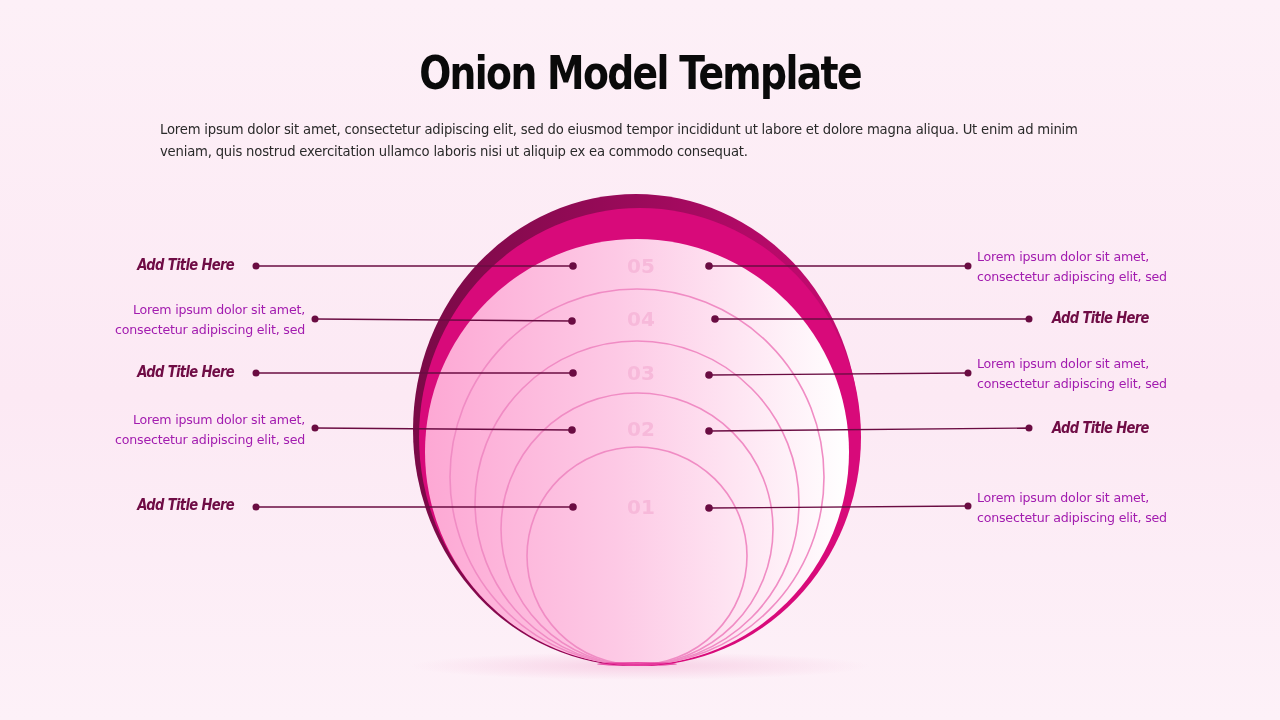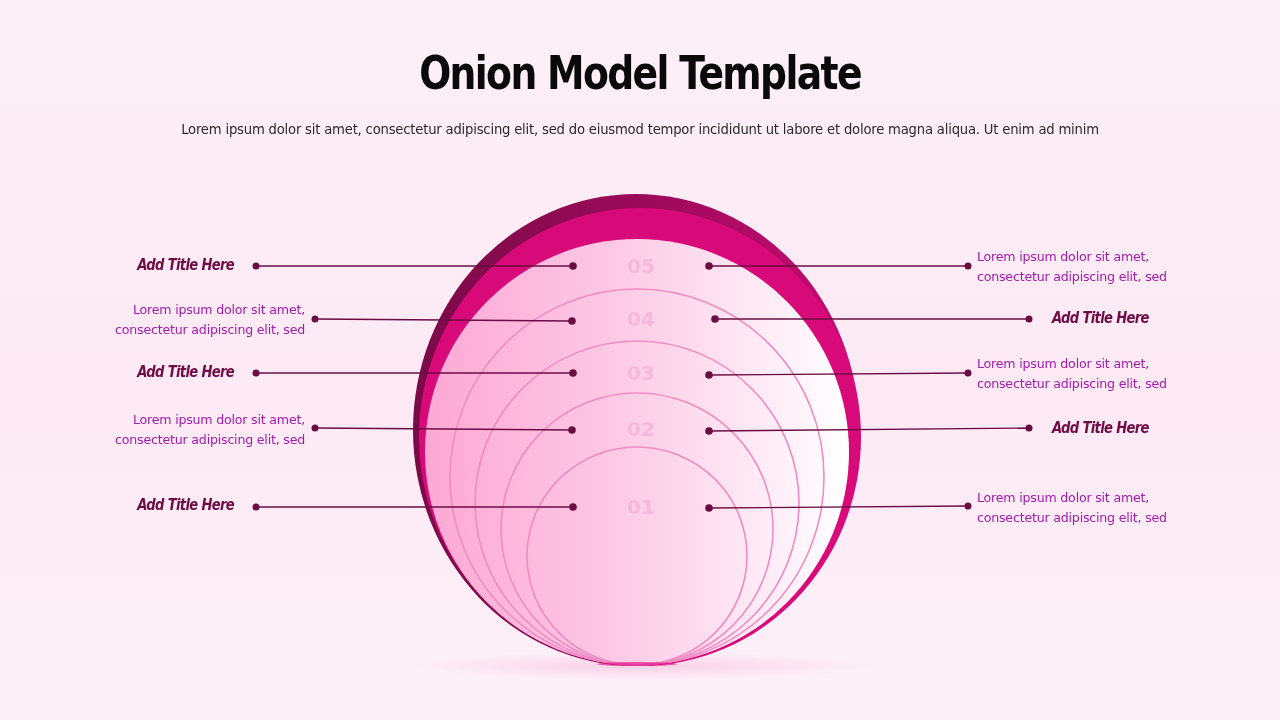--- a/index.html
+++ b/index.html
@@ -8,21 +8,21 @@
     background: linear-gradient(180deg, #fdf0f7 0%, #fce9f4 55%, #fdf1f8 100%);
     font-family: "Liberation Sans", sans-serif;
   }
   .title {
     position:absolute; left:0; top:46px; width:1280px; text-align:center;
     font-family: "DejaVu Sans", sans-serif; font-weight:bold;
     font-size:46px; letter-spacing:-2px; color:#0a0a0a;
     transform: scaleX(0.82); transform-origin:center;
   }
   .subtitle {
-    position:absolute; left:160px; top:119px; width:960px; text-align:center;
+    position:absolute; left:160px; top:119px; width:960px; 
     font-family: "DejaVu Sans", sans-serif; font-size:13.2px; line-height:22px; color:#2a2a2a;
     letter-spacing:-0.2px;
   }
   svg.diagram { position:absolute; left:0; top:0; }
   .lbl-title {
     position:absolute; font-family:"DejaVu Sans", sans-serif; font-weight:bold; font-style:italic;
     font-size:16px; color:#6f0c45; letter-spacing:-0.8px; white-space:nowrap;
     transform: scaleX(0.82);
   }
   .lbl-title.left { transform-origin:right center; text-align:right; }
@@ -35,20 +35,21 @@
   .num {
     font-family:"DejaVu Sans", sans-serif; font-weight:bold; font-size:20px; fill:#f7b9da;
   }
 </style>
 </head>
 <body>
 
 <div class="title">Onion Model Template</div>
 <div class="subtitle">
   <div>Lorem ipsum dolor sit amet, consectetur adipiscing elit, sed do eiusmod tempor incididunt ut labore et dolore magna aliqua. Ut enim ad minim</div>
+  <div>veniam, quis nostrud exercitation ullamco laboris nisi ut aliquip ex ea commodo consequat.</div>
 </div>
 
 <svg class="diagram" width="1280" height="720" viewBox="0 0 1280 720">
   <defs>
     <linearGradient id="fillGrad" x1="0" y1="0" x2="1" y2="0">
       <stop offset="0" stop-color="#fda8d4"></stop>
       <stop offset="0.45" stop-color="#fdc9e5"></stop>
       <stop offset="1" stop-color="#ffffff"></stop>
     </linearGradient>
     <linearGradient id="darkShell" x1="0" y1="0" x2="1" y2="0">

